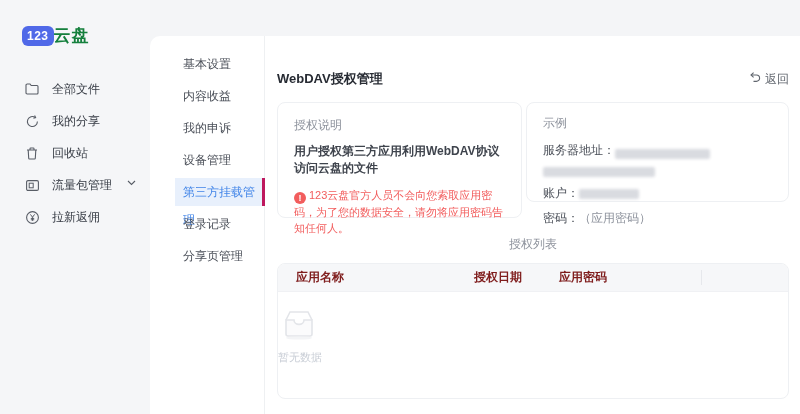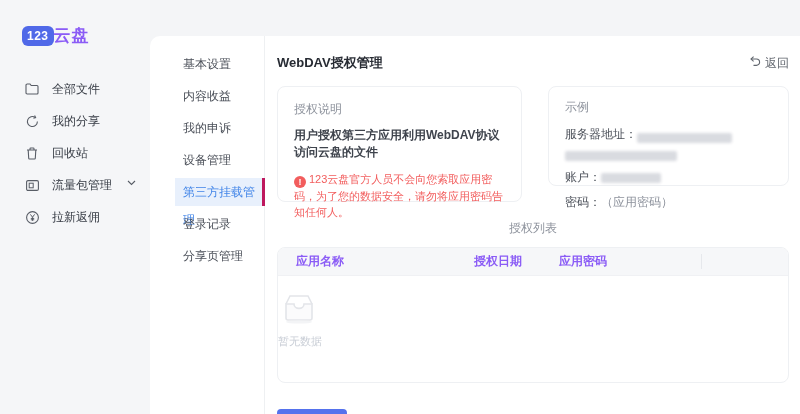--- a/index.html
+++ b/index.html
@@ -14,21 +14,21 @@
   
   .sidebar {
     position:absolute; left:0; top:0; width:150px; height:414px;
     background:#f5f6f8; z-index:2;
   }
   .logo { display:flex; align-items:center; margin:24px 0 0 22px; cursor:pointer; }
   .logo-badge {
     background:#5069e8; color:#fff; font-weight:bold; font-size:12px;
     border-radius:6px; padding:3px 5px; letter-spacing:0.5px;
   }
-  .logo-text { color:#8b5cf6; font-weight:bold; font-size:17px; letter-spacing:1px; }
+  .logo-text { color:#15803d; font-weight:bold; font-size:17px; letter-spacing:1px; }
   .nav { margin-top:26px; }
   .nav-item {
     display:flex; align-items:center; height:32px; padding-left:25px;
     font-size:12px; color:#363b44; cursor:pointer; position:relative;
   }
   .nav-item .nicon { width:14px; height:14px; margin-right:13px; display:flex; align-items:center; justify-content:center; }
   .nav-item svg { display:block; }
   .nav-chevron { position:absolute; right:14px; top:11px; }
   
   .panel {
@@ -43,24 +43,24 @@
   .menu-item {
     margin:0 0 4px 25px; width:90px; height:28px; line-height:28px;
     font-size:12px; color:#4a4f58; padding-left:8px; cursor:pointer;
     border-right:3px solid transparent;
   }
   .menu-item.active {
     background:#e8f0fc; color:#4285e8; border-right:3px solid #be185d;
   }
   
   .content { flex:1; padding:8px 11px 0 12px; position:relative; }
-  .content-header { display:flex; justify-content:space-between; align-items:center; height:30px; margin-top:4px; }
+  .content-header { display:flex; justify-content:space-between; align-items:center; height:30px; margin-top:20px; }
   .page-title { font-size:13px; color:#272b33; font-weight:bold; }
   .back-link { display:flex; align-items:flex-start; gap:4px; font-size:12px; color:#61666e; cursor:pointer; }
-  .cards-row { display:flex; gap:26px; margin-top:8px; align-items:flex-start; }
+  .cards-row { display:flex; gap:4px; margin-top:8px; align-items:flex-start; }
   .card {
     border:1px solid #eef0f3; border-radius:8px; background:#fff;
     padding:14px 16px 12px 16px;
   }
   .card-note { width:245px; height:116px; }
   .card-example { flex:1; height:100px; padding-top:12px; }
   .card-title { font-size:12px; color:#8d929c; }
   .note-desc { font-size:12px; color:#3f444d; margin-top:9px;font-weight:bold; }
   .note-warning { font-size:11px; color:#f25d5d; margin-top:10px; line-height:16px; }
   .warn-icon {
@@ -72,21 +72,21 @@
   .ex-row.first { margin-top:10px;align-items:flex-end; }
   .blur-block { display:inline-block; height:10px; background:#d9dbe0; filter:blur(1.6px); border-radius:2px; }
   .ex-hint { color:#8d929c; }
   .list-title { font-size:12px; color:#8d929c; margin-top:18px;text-align:center; }
   .table-card {
     border:1px solid #eef0f3; border-radius:8px; margin-top:10px; height:136px;
     overflow:hidden; position:relative;
   }
   .table-header {
     height:28px; background:#f6f7f9; display:flex; align-items:center;
-    font-size:12px; color:#8b5cf6; font-weight:bold; position:relative;
+    font-size:12px; color:#7f1d1d; font-weight:bold; position:relative;
     border-bottom:1px solid #f0f1f4;
   }
   .th { padding-left:18px; }
   .th-name { width:178px; }
   .th-date { width:85px; }
   .th-pass { flex:1; }
   .col-divider { position:absolute; left:423px; top:6px; bottom:6px; width:1px; background:#e6e8ec; }
   .empty-state { position:absolute; left:0; right:0; top:44px; text-align:left; }
   .empty-text { font-size:11px; color:#c9ced6; margin-top:6px; }
   .add-btn {

